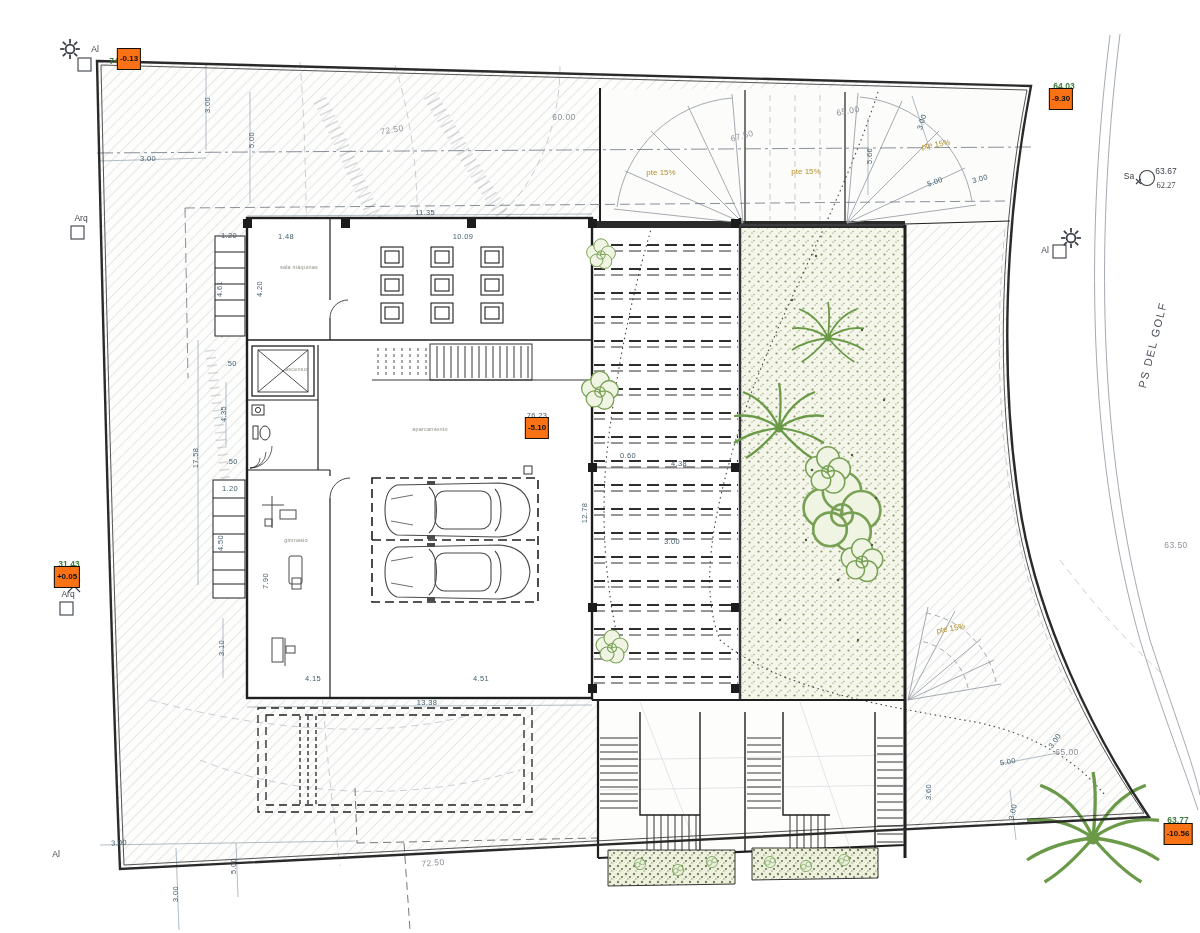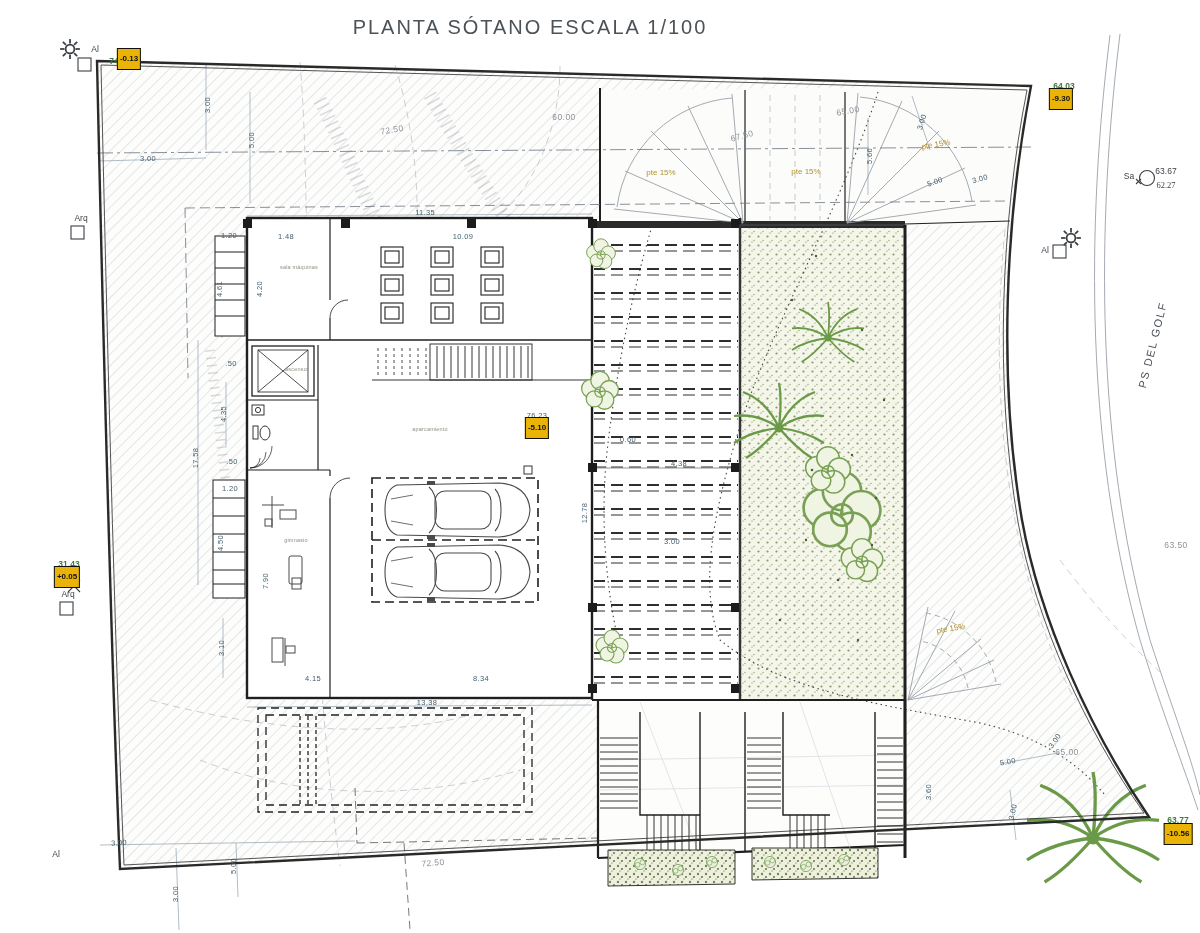--- a/index.html
+++ b/index.html
@@ -7,21 +7,21 @@
           font-family:"Liberation Sans",sans-serif;}
   .canvas svg{position:absolute;left:0;top:0;}
   .title{position:absolute;left:0;top:16px;width:1060px;text-align:center;
          font-size:20px;color:#4b5258;letter-spacing:2px;}
   #ann-layer{position:absolute;left:0;top:0;width:100%;height:100%;}
   .ann{position:absolute;white-space:nowrap;line-height:1;}
   .c-dim{font-size:7.5px;color:#44606f;letter-spacing:.3px;}
   .c-contour{font-size:8.5px;color:#8d929a;letter-spacing:.4px;}
   .c-pte{font-size:8px;color:#b3922f;}
   .c-level{font-size:8.5px;color:#3c7a3c;font-weight:bold;}
-  .c-levelbox{font-size:8px;color:#101010;border:1px solid #101010;background:#eab308;
+  .c-levelbox{font-size:8px;color:#101010;border:1px solid #101010;background:#f97316;
               padding:6px 2px;font-weight:bold;}
   .c-marker{font-size:8.5px;color:#3a3f45;}
   .c-room{font-size:5.5px;color:#8a9282;letter-spacing:.2px;}
   .c-street{font-size:11px;color:#4a5057;letter-spacing:1.5px;}
 </style>
 </head>
 <body>
 
 <div class="canvas">
 
@@ -483,21 +483,20 @@
     <rect x="71" y="226" width="13" height="13"></rect>
     <rect x="60" y="602" width="13" height="13"></rect>
     <line x1="68" y1="580" x2="80" y2="592"></line>
         <line x1="80" y1="580" x2="68" y2="592"></line>
     <circle cx="1147" cy="178" r="7.5"></circle>
     <line x1="1136" y1="179" x2="1141" y2="184"></line>
         <line x1="1141" y1="179" x2="1136" y2="184"></line>
   </g>
 </svg>
 
-<div class="title">PLANTA SÓTANO ESCALA 1/100</div>
 <div id="ann-layer">
       <span class="ann c-level" style="left: 120px; top: 46px; transform: translate(-50%, -50%) rotate(0deg); margin-top: 15px;">74.46</span>
       <span class="ann c-levelbox" style="left: 129px; top: 59px; transform: translate(-50%, -50%) rotate(0deg);">-0.13</span>
       <span class="ann c-marker" style="left: 95px; top: 49px; transform: translate(-50%, -50%) rotate(0deg);">Al</span>
       <span class="ann c-marker" style="left: 81px; top: 218px; transform: translate(-50%, -50%) rotate(0deg);">Arq</span>
       <span class="ann c-level" style="left: 69px; top: 564px; transform: translate(-50%, -50%) rotate(0deg);">31.43</span>
       <span class="ann c-levelbox" style="left: 67px; top: 577px; transform: translate(-50%, -50%) rotate(0deg);">+0.05</span>
       <span class="ann c-marker" style="left: 68px; top: 594px; transform: translate(-50%, -50%) rotate(0deg);">Arq</span>
       <span class="ann c-marker" style="left: 56px; top: 854px; transform: translate(-50%, -50%) rotate(0deg);">Al</span>
       <span class="ann c-level" style="left: 1064px; top: 86px; transform: translate(-50%, -50%) rotate(0deg);">64.03</span>
@@ -531,26 +530,26 @@
       <span class="ann c-dim" style="left: 260px; top: 289px; transform: translate(-50%, -50%) rotate(-90deg);">4.20</span>
       <span class="ann c-dim" style="left: 231px; top: 364px; transform: translate(-50%, -50%) rotate(0deg);">.50</span>
       <span class="ann c-dim" style="left: 224px; top: 414px; transform: translate(-50%, -50%) rotate(-90deg);">4.35</span>
       <span class="ann c-dim" style="left: 196px; top: 458px; transform: translate(-50%, -50%) rotate(-90deg);">17.58</span>
       <span class="ann c-dim" style="left: 232px; top: 462px; transform: translate(-50%, -50%) rotate(0deg);">.50</span>
       <span class="ann c-dim" style="left: 230px; top: 489px; transform: translate(-50%, -50%) rotate(0deg);">1.20</span>
       <span class="ann c-dim" style="left: 221px; top: 543px; transform: translate(-50%, -50%) rotate(-90deg);">4.50</span>
       <span class="ann c-dim" style="left: 266px; top: 581px; transform: translate(-50%, -50%) rotate(-90deg);">7.90</span>
       <span class="ann c-dim" style="left: 222px; top: 648px; transform: translate(-50%, -50%) rotate(-90deg);">3.10</span>
       <span class="ann c-dim" style="left: 313px; top: 679px; transform: translate(-50%, -50%) rotate(0deg);">4.15</span>
-      <span class="ann c-dim" style="left: 481px; top: 679px; transform: translate(-50%, -50%) rotate(0deg);">8.34</span>
+      <span class="ann c-dim" style="left: 481px; top: 679px; transform: translate(-50%, -50%) rotate(0deg);">4.51</span>
       <span class="ann c-dim" style="left: 427px; top: 703px; transform: translate(-50%, -50%) rotate(0deg);">13.38</span>
       <span class="ann c-dim" style="left: 537px; top: 416px; transform: translate(-50%, -50%) rotate(0deg);">76.23</span>
       <span class="ann c-levelbox" style="left: 537px; top: 428px; transform: translate(-50%, -50%) rotate(0deg);">-5.10</span>
       <span class="ann c-dim" style="left: 585px; top: 513px; transform: translate(-50%, -50%) rotate(-90deg);">12.78</span>
-      <span class="ann c-dim" style="left: 628px; top: 440px; transform: translate(-50%, -50%) rotate(0deg);">0.60</span>
+      <span class="ann c-dim" style="left: 628px; top: 456px; transform: translate(-50%, -50%) rotate(0deg);">0.60</span>
       <span class="ann c-dim" style="left: 679px; top: 464px; transform: translate(-50%, -50%) rotate(0deg);">4.38</span>
       <span class="ann c-dim" style="left: 672px; top: 542px; transform: translate(-50%, -50%) rotate(0deg);">3.00</span>
       <span class="ann c-dim" style="left: 870px; top: 156px; transform: translate(-50%, -50%) rotate(-90deg);">5.66</span>
       <span class="ann c-dim" style="left: 922px; top: 122px; transform: translate(-50%, -50%) rotate(-72deg);">3.00</span>
       <span class="ann c-dim" style="left: 935px; top: 182px; transform: translate(-50%, -50%) rotate(-20deg);">5.00</span>
       <span class="ann c-dim" style="left: 980px; top: 179px; transform: translate(-50%, -50%) rotate(-15deg);">3.00</span>
       <span class="ann c-dim" style="left: 119px; top: 843px; transform: translate(-50%, -50%) rotate(-3deg);">3.00</span>
       <span class="ann c-dim" style="left: 176px; top: 894px; transform: translate(-50%, -50%) rotate(-90deg);">3.00</span>
       <span class="ann c-dim" style="left: 234px; top: 866px; transform: translate(-50%, -50%) rotate(-90deg);">5.00</span>
       <span class="ann c-dim" style="left: 1055px; top: 741px; transform: translate(-50%, -50%) rotate(-55deg);">3.00</span>

